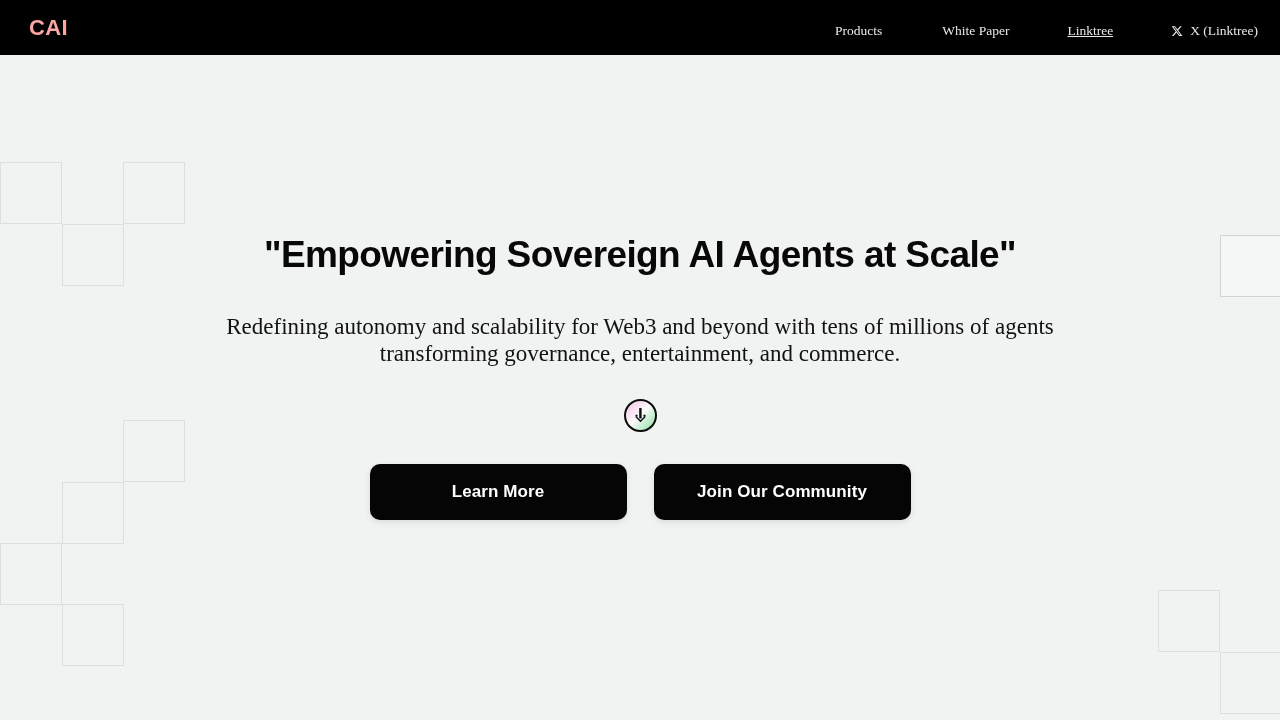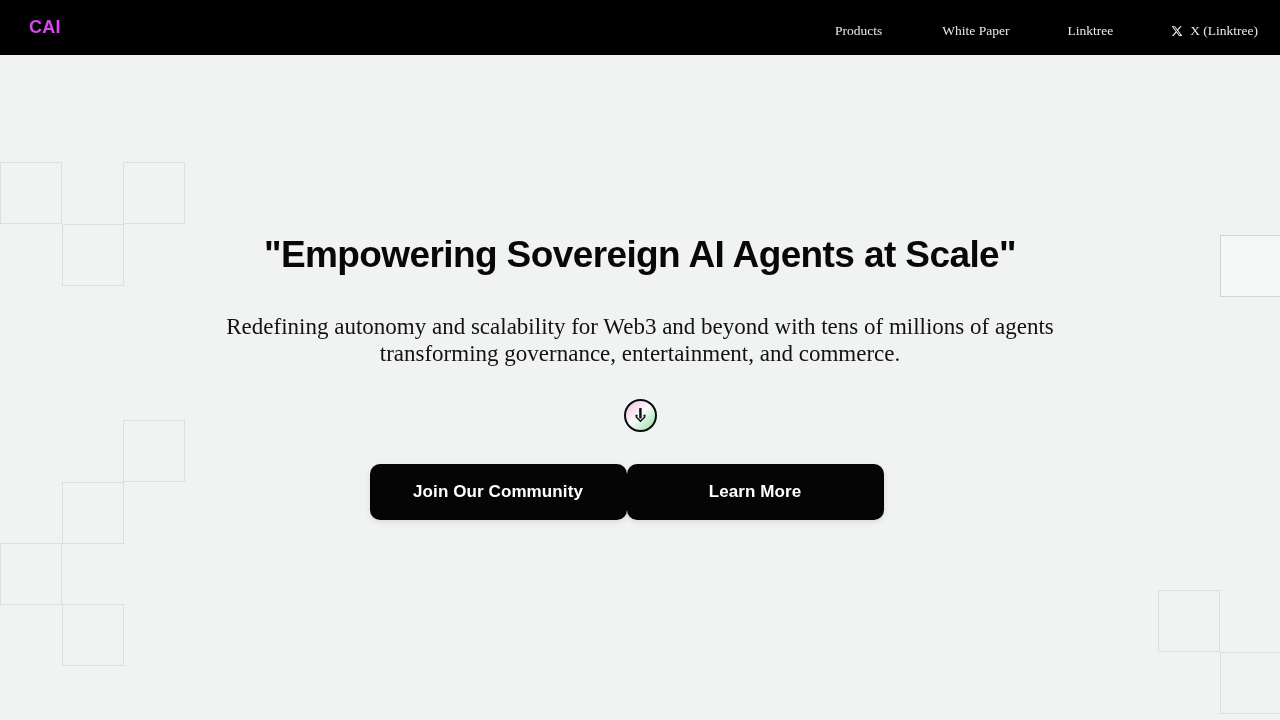--- a/index.html
+++ b/index.html
@@ -33,22 +33,22 @@
     position:absolute; top:0; left:0;
     width:1280px; height:55px;
     background:#000000;
     z-index:20;
     display:flex;
     align-items:center;
   }
   #brand-logo {
     position:absolute;
     left:29px;
-    color:#d946ef;
-    font-size:18px;
+    color:#fca5a5;
+    font-size:22px;
     font-weight:bold;
     letter-spacing:0.3px;
     font-family:"Liberation Sans", sans-serif;
   }
   #nav-links {
     position:absolute;
     right:22px;
     display:flex;
     align-items:center;
     margin-top:7px;
@@ -58,21 +58,21 @@
     font-family:"Liberation Serif", serif;
     font-size:13.5px;
     text-decoration:none;
     white-space:nowrap;
     display:flex;
     align-items:center;
     cursor:pointer;
   }
   #nav-item-products   { margin-right:60px; }
   #nav-item-whitepaper { margin-right:58px; }
-  #nav-item-linktree   { margin-right:58px; }
+  #nav-item-linktree   { margin-right:58px;text-decoration:underline; }
   #x-icon {
     display:inline-block;
     width:12px; height:12px;
     margin-right:7px;
     flex:0 0 auto;
   }
   #x-icon svg { display:block; }
 
   
   #hero {
@@ -207,17 +207,17 @@
   <div id="scroll-indicator">
     <svg id="arrow-down-icon" viewBox="0 0 14 16">
       <rect x="5.6" y="0" width="2.6" height="11.2" fill="#0b0b0b"></rect>
       <path d="M1.4 9.6 L7 15.4 L12.6 9.6 L10.6 9.6 L7 13.1 L3.4 9.6 Z" fill="#0b0b0b"></path>
       <rect x="1.6" y="7.2" width="2.2" height="2.2" fill="#0b0b0b"></rect>
       <rect x="10.2" y="7.2" width="2.2" height="2.2" fill="#0b0b0b"></rect>
     </svg>
   </div>
 
   <div id="cta-row">
+    <button class="cta-button" id="learn-more-button">Learn More</button>
     <button class="cta-button" id="join-community-button">Join Our Community</button>
-    <button class="cta-button" id="learn-more-button">Learn More</button>
   </div>
 
 </main>
 
 </body></html>

